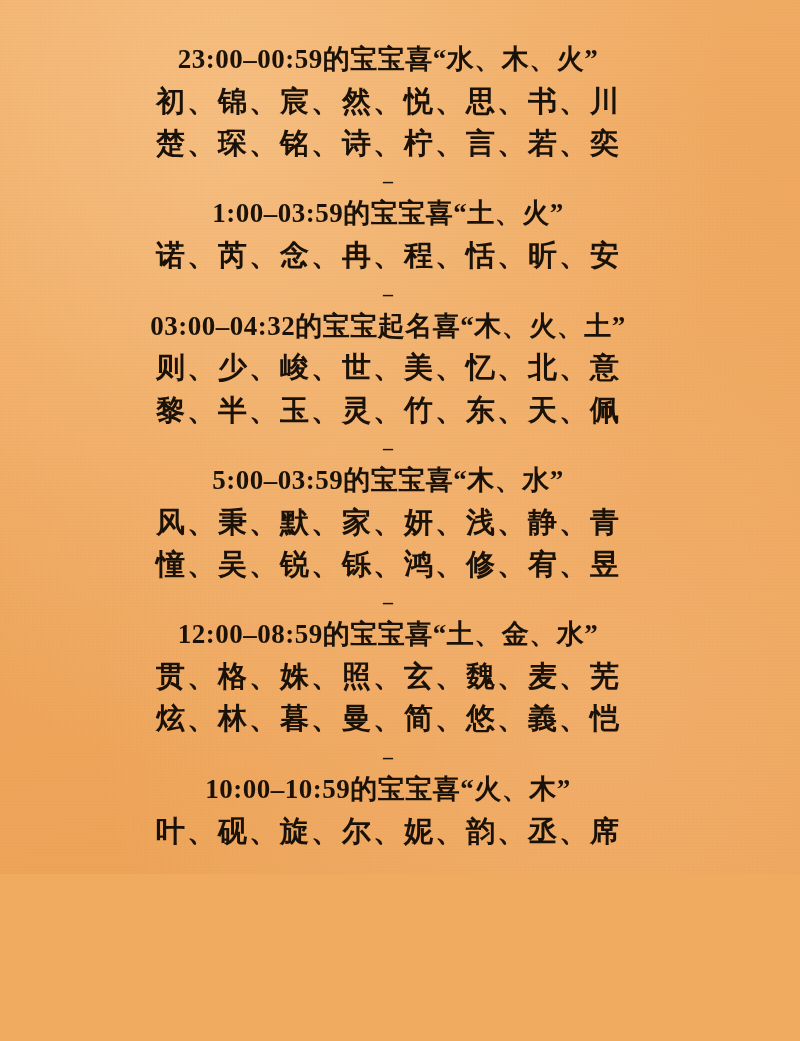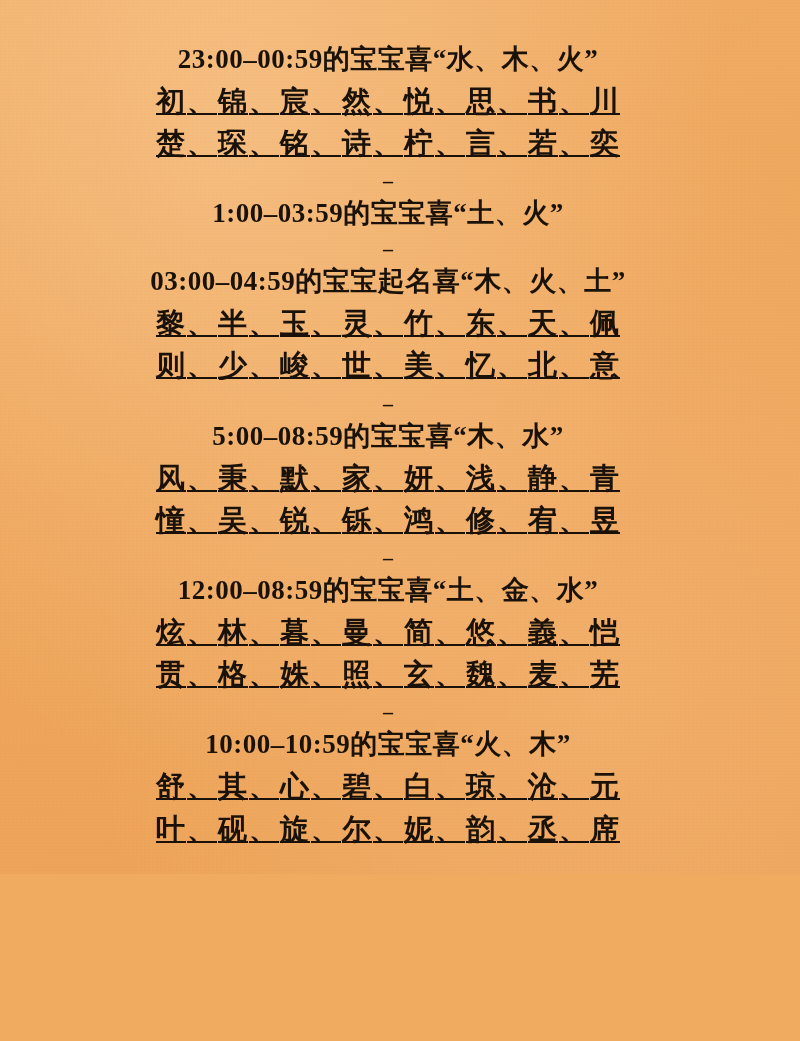--- a/index.html
+++ b/index.html
@@ -49,21 +49,20 @@
     white-space: nowrap;
     margin: 0 0 6px 0;
   }
   .name-row {
     font-size: 29px;
     line-height: 1.32;
     font-weight: 700;
     letter-spacing: 1px;
     white-space: nowrap;
     margin: 4px;
-    text-decoration: underline;
   }
   .name-row .sep {
     font-weight: 700;
     margin: 0 1px;
   }
   .divider {
     text-align: center;
     font-size: 20px;
     line-height: 1;
     font-weight: 700;
@@ -78,39 +77,39 @@
   <div class="grain"></div>
   <div class="content">
       <div class="block">
         <p class="block-title">23:00–00:59的宝宝喜“水、木、火”</p>
         <p class="name-row"><span>初</span><span class="sep">、</span><span>锦</span><span class="sep">、</span><span>宸</span><span class="sep">、</span><span>然</span><span class="sep">、</span><span>悦</span><span class="sep">、</span><span>思</span><span class="sep">、</span><span>书</span><span class="sep">、</span><span>川</span></p>
         <p class="name-row"><span>楚</span><span class="sep">、</span><span>琛</span><span class="sep">、</span><span>铭</span><span class="sep">、</span><span>诗</span><span class="sep">、</span><span>柠</span><span class="sep">、</span><span>言</span><span class="sep">、</span><span>若</span><span class="sep">、</span><span>奕</span></p>
       </div>
       <div class="divider">–</div>
       <div class="block">
         <p class="block-title">1:00–03:59的宝宝喜“土、火”</p>
+        <p class="name-row"><span>诺</span><span class="sep">、</span><span>芮</span><span class="sep">、</span><span>念</span><span class="sep">、</span><span>冉</span><span class="sep">、</span><span>程</span><span class="sep">、</span><span>恬</span><span class="sep">、</span><span>昕</span><span class="sep">、</span><span>安</span></p>
       </div>
       <div class="divider">–</div>
       <div class="block">
-        <p class="block-title">03:00–04:59的宝宝起名喜“木、火、土”</p>
+        <p class="block-title">03:00–04:32的宝宝起名喜“木、火、土”</p>
+        <p class="name-row"><span>则</span><span class="sep">、</span><span>少</span><span class="sep">、</span><span>峻</span><span class="sep">、</span><span>世</span><span class="sep">、</span><span>美</span><span class="sep">、</span><span>忆</span><span class="sep">、</span><span>北</span><span class="sep">、</span><span>意</span></p>
         <p class="name-row"><span>黎</span><span class="sep">、</span><span>半</span><span class="sep">、</span><span>玉</span><span class="sep">、</span><span>灵</span><span class="sep">、</span><span>竹</span><span class="sep">、</span><span>东</span><span class="sep">、</span><span>天</span><span class="sep">、</span><span>佩</span></p>
-        <p class="name-row"><span>则</span><span class="sep">、</span><span>少</span><span class="sep">、</span><span>峻</span><span class="sep">、</span><span>世</span><span class="sep">、</span><span>美</span><span class="sep">、</span><span>忆</span><span class="sep">、</span><span>北</span><span class="sep">、</span><span>意</span></p>
       </div>
       <div class="divider">–</div>
       <div class="block">
-        <p class="block-title">5:00–08:59的宝宝喜“木、水”</p>
+        <p class="block-title">5:00–03:59的宝宝喜“木、水”</p>
         <p class="name-row"><span>风</span><span class="sep">、</span><span>秉</span><span class="sep">、</span><span>默</span><span class="sep">、</span><span>家</span><span class="sep">、</span><span>妍</span><span class="sep">、</span><span>浅</span><span class="sep">、</span><span>静</span><span class="sep">、</span><span>青</span></p>
         <p class="name-row"><span>憧</span><span class="sep">、</span><span>吴</span><span class="sep">、</span><span>锐</span><span class="sep">、</span><span>铄</span><span class="sep">、</span><span>鸿</span><span class="sep">、</span><span>修</span><span class="sep">、</span><span>宥</span><span class="sep">、</span><span>昱</span></p>
       </div>
       <div class="divider">–</div>
       <div class="block">
         <p class="block-title">12:00–08:59的宝宝喜“土、金、水”</p>
+        <p class="name-row"><span>贯</span><span class="sep">、</span><span>格</span><span class="sep">、</span><span>姝</span><span class="sep">、</span><span>照</span><span class="sep">、</span><span>玄</span><span class="sep">、</span><span>魏</span><span class="sep">、</span><span>麦</span><span class="sep">、</span><span>芜</span></p>
         <p class="name-row"><span>炫</span><span class="sep">、</span><span>林</span><span class="sep">、</span><span>暮</span><span class="sep">、</span><span>曼</span><span class="sep">、</span><span>简</span><span class="sep">、</span><span>悠</span><span class="sep">、</span><span>義</span><span class="sep">、</span><span>恺</span></p>
-        <p class="name-row"><span>贯</span><span class="sep">、</span><span>格</span><span class="sep">、</span><span>姝</span><span class="sep">、</span><span>照</span><span class="sep">、</span><span>玄</span><span class="sep">、</span><span>魏</span><span class="sep">、</span><span>麦</span><span class="sep">、</span><span>芜</span></p>
       </div>
       <div class="divider">–</div>
       <div class="block">
         <p class="block-title">10:00–10:59的宝宝喜“火、木”</p>
-        <p class="name-row"><span>舒</span><span class="sep">、</span><span>其</span><span class="sep">、</span><span>心</span><span class="sep">、</span><span>碧</span><span class="sep">、</span><span>白</span><span class="sep">、</span><span>琼</span><span class="sep">、</span><span>沧</span><span class="sep">、</span><span>元</span></p>
         <p class="name-row"><span>叶</span><span class="sep">、</span><span>砚</span><span class="sep">、</span><span>旋</span><span class="sep">、</span><span>尔</span><span class="sep">、</span><span>妮</span><span class="sep">、</span><span>韵</span><span class="sep">、</span><span>丞</span><span class="sep">、</span><span>席</span></p>
       </div>
     </div>
 </div>
 
 </body></html>

